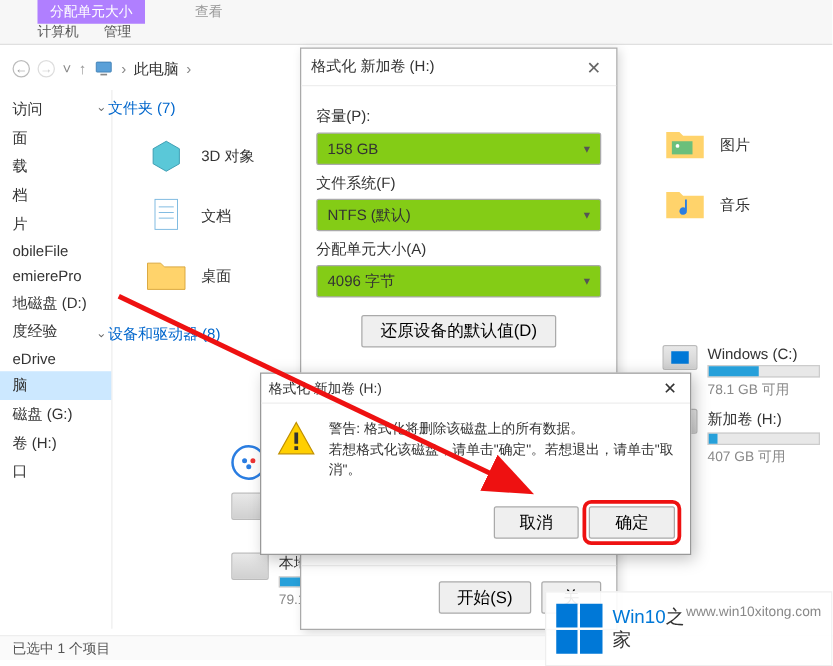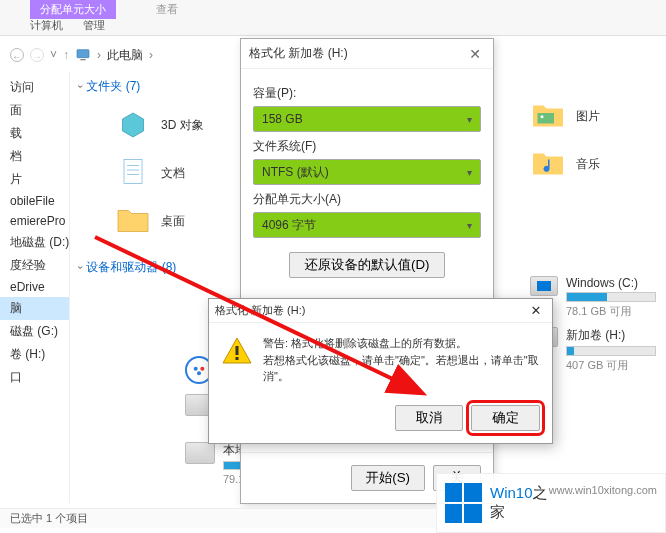--- a/index.html
+++ b/index.html
@@ -13,21 +13,21 @@
   .ribbon-sub { position: absolute; left: 30px; top: 18px; font-size: 11px; color: #555; display: flex; gap: 20px; }
 
   
   .addr { position: absolute; top: 40px; left: 0; right: 0; height: 30px; display: flex; align-items: center; padding: 0 10px; gap: 6px; }
   .addr .back { width: 14px; height: 14px; border: 1px solid #bbb; border-radius: 50%; display: flex; align-items: center; justify-content: center; color: #999; font-size: 10px; }
   .addr svg.pc { width: 16px; height: 16px; }
   .addr .crumb { color: #333; }
   .addr .chev { color: #888; }
 
   
-  .sidebar { position: absolute; left: 0; top: 72px; width: 70px; bottom: 30px; border-right: 1px solid #eee; padding-top: 4px; }
+  .sidebar { position: absolute; left: 0; top: 72px; width: 90px; bottom: 30px; border-right: 1px solid #eee; padding-top: 4px; }
   .side-item { padding: 3px 6px 3px 10px; white-space: nowrap; overflow: hidden; color: #333; }
   .side-item.sel { background: #cce8ff; }
 
   
   .main { position: absolute; left: 75px; top: 72px; right: 0; bottom: 30px; overflow: hidden; }
   .section-hdr { color: #0066cc; padding: 6px 4px; cursor: default; }
   .section-hdr .caret { display: inline-block; transform: rotate(90deg); font-size: 10px; margin-right: 4px; color: #666; }
   .folder-row { display: flex; align-items: center; gap: 10px; padding: 6px 4px 6px 40px; }
   .folder-row svg, .folder-row .ico { width: 36px; height: 36px; flex-shrink: 0; }
   .folder-row .lbl { color: #333; }

